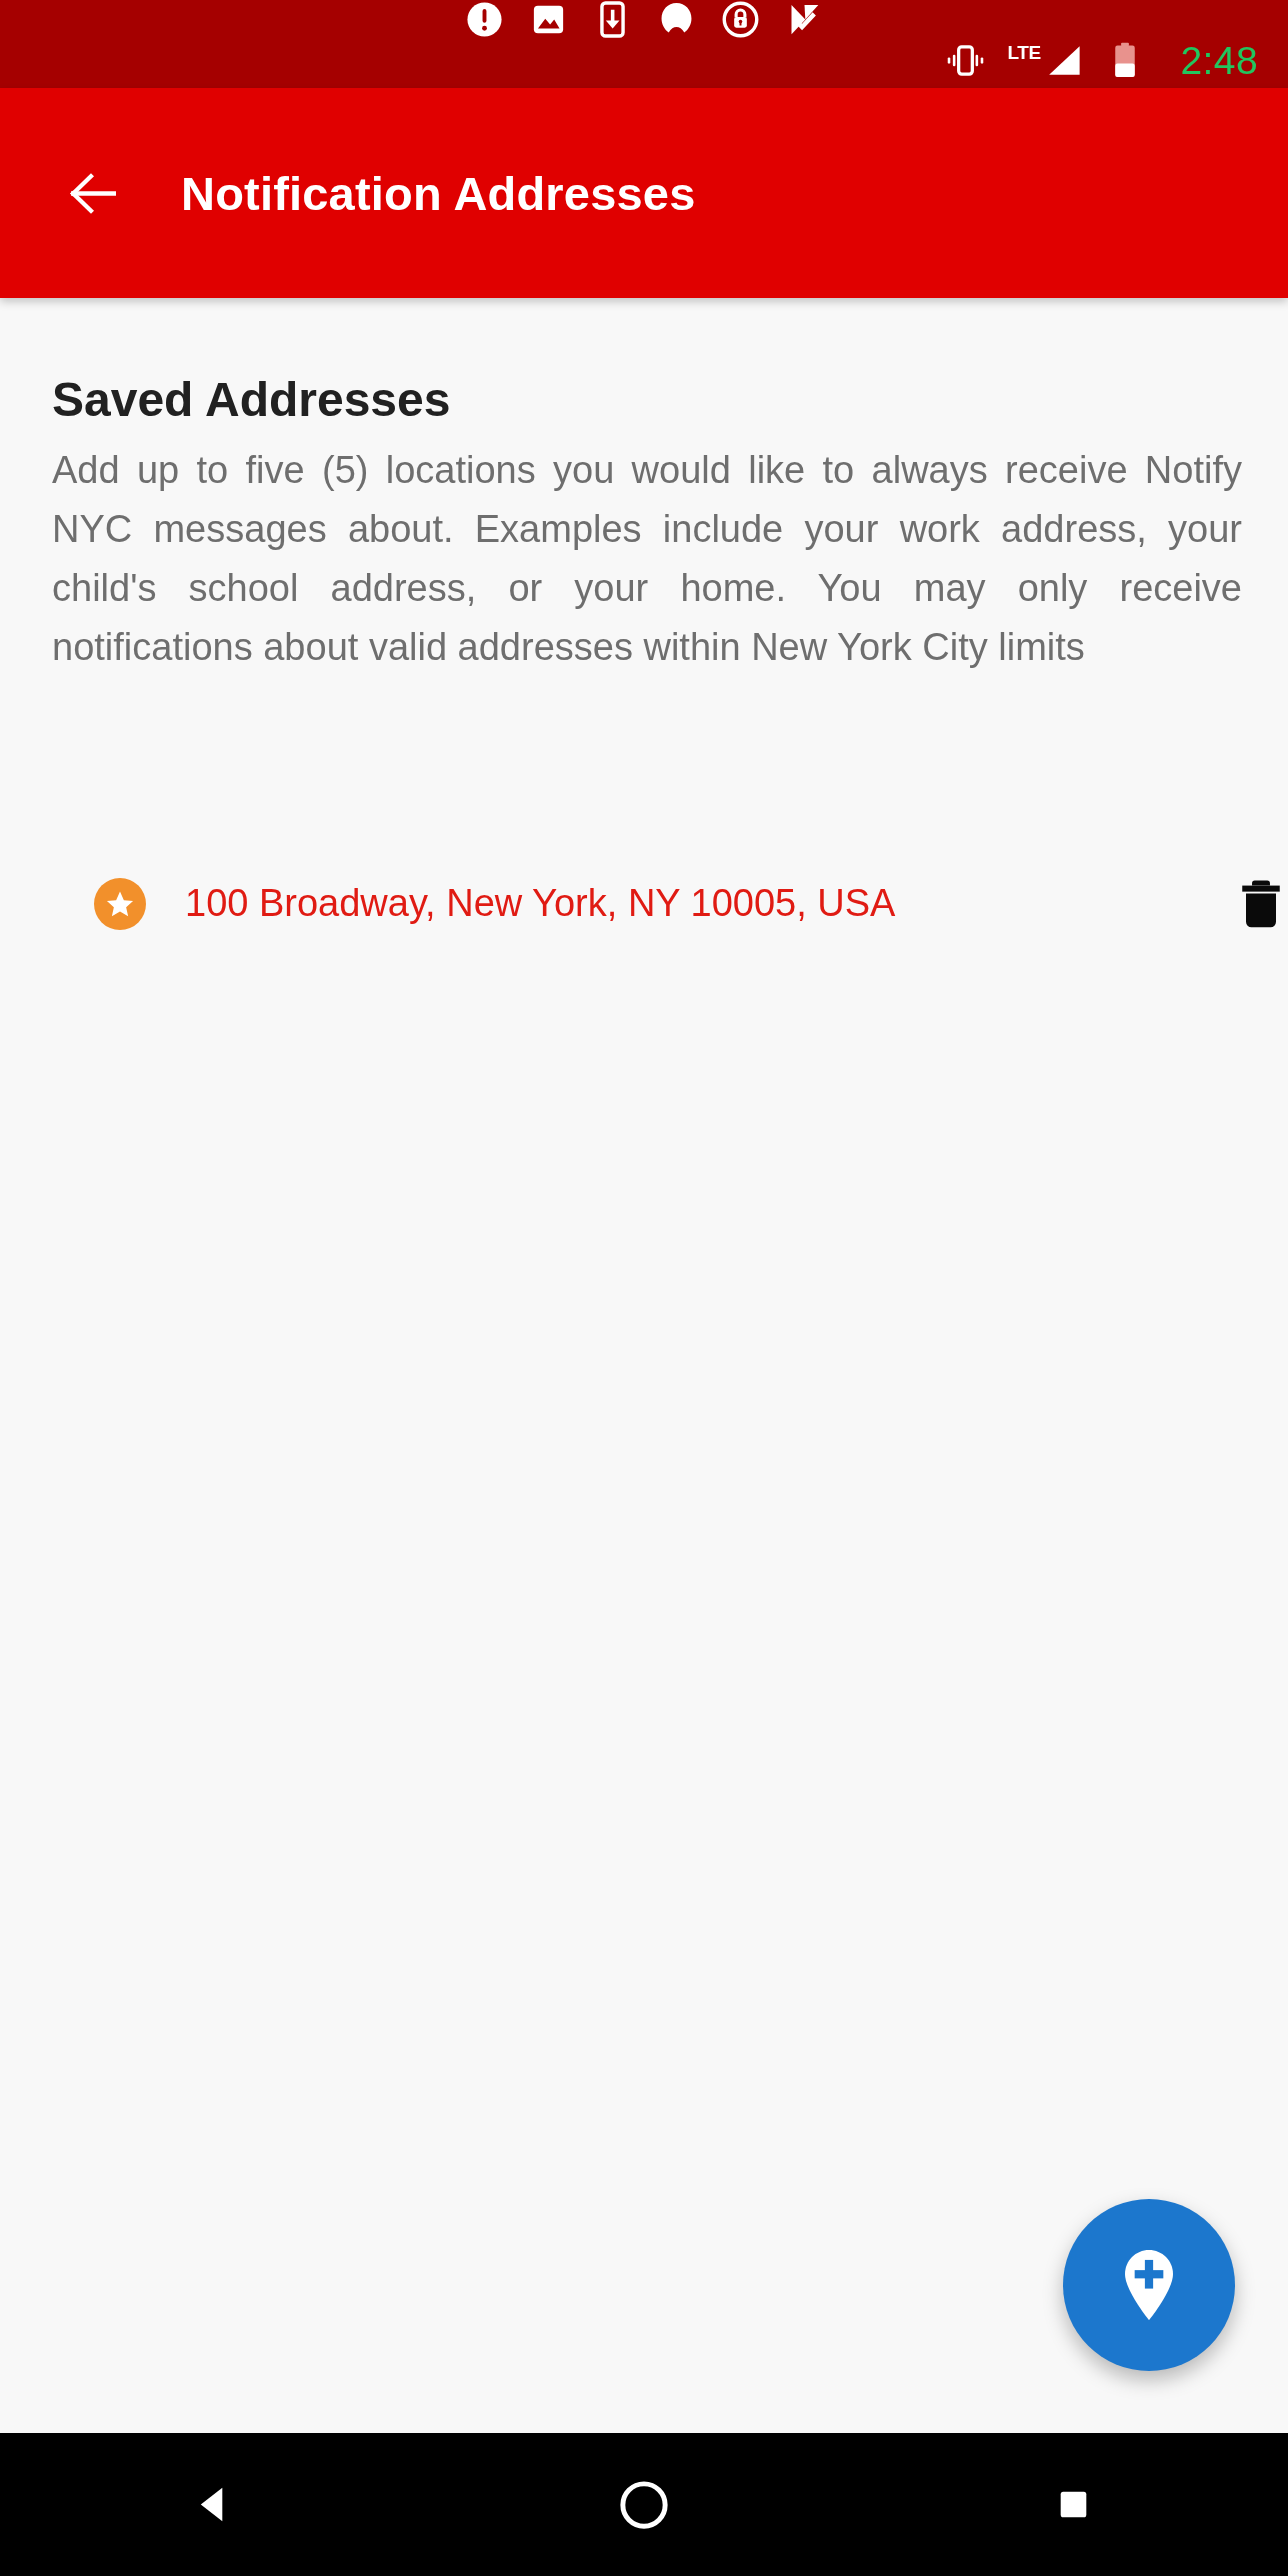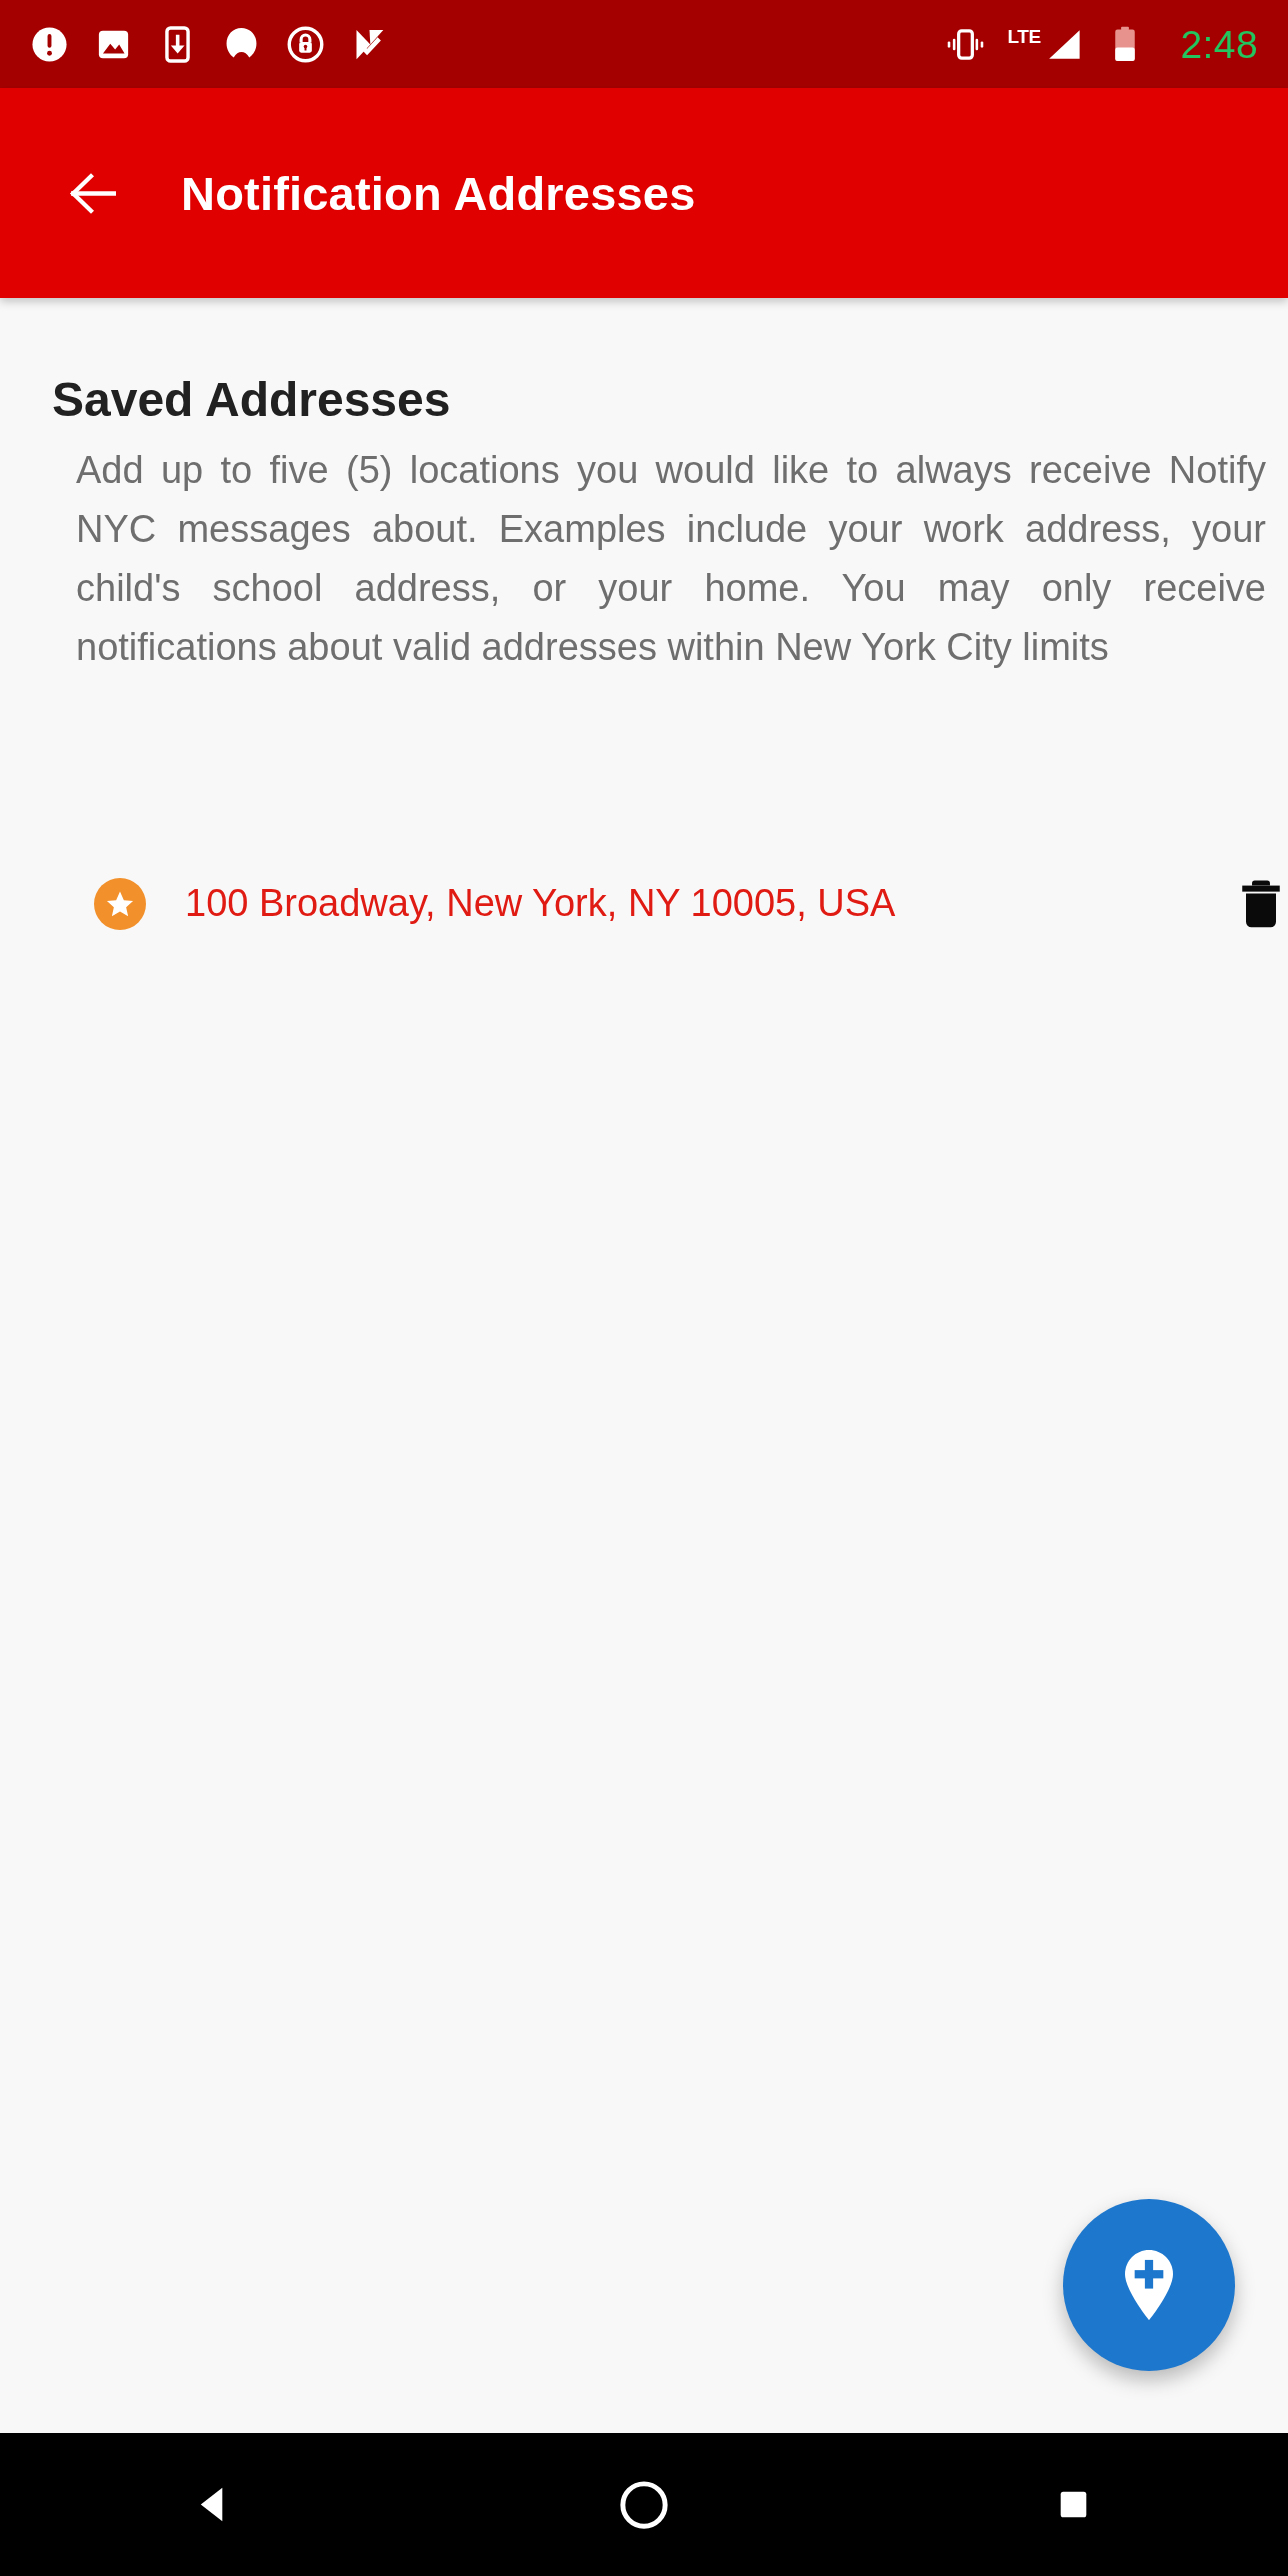--- a/index.html
+++ b/index.html
@@ -10,20 +10,21 @@
     overflow:hidden;
     position:relative;
   }
 
   
   #status-bar {
     position:absolute; top:0; left:0; width:1288px; height:88px;
     background:#a50000;
     display:flex; align-items:center;
     padding:0 30px;
+    flex-direction:column;
   }
   #status-left { display:flex; align-items:center; gap:25px; }
   #status-right { display:flex; align-items:center; gap:21.5px; margin-left:auto; }
   .sb-icon { display:flex; align-items:center; justify-content:center; }
   #status-time {
     color:#22c55e; font-size:39px; letter-spacing:0.4px;
     margin-left:16px; line-height:1;
   }
   #lte-group { display:flex; align-items:flex-end; gap:1.8px; }
   #lte-label {
@@ -57,21 +58,21 @@
   }
   #section-heading {
     position:absolute; top:110px; left:52px;
     font-size:48px; font-weight:bold; color:#212121;
   }
   #section-description {
     position:absolute; top:179px; left:52px;
     width:1190px;
     font-size:38px; line-height:59px; color:#6e6e6e;
     text-align:justify;
-    hyphens:auto;margin-left:24px; -webkit-hyphens:auto;
+    hyphens:auto; -webkit-hyphens:auto;
   }
 
   
   #address-list { position:absolute; top:601px; left:0; width:1288px; }
   .address-row {
     position:relative; height:81px;
     display:flex; align-items:center;
     padding-left:94px; 
   }
   .star-badge {

